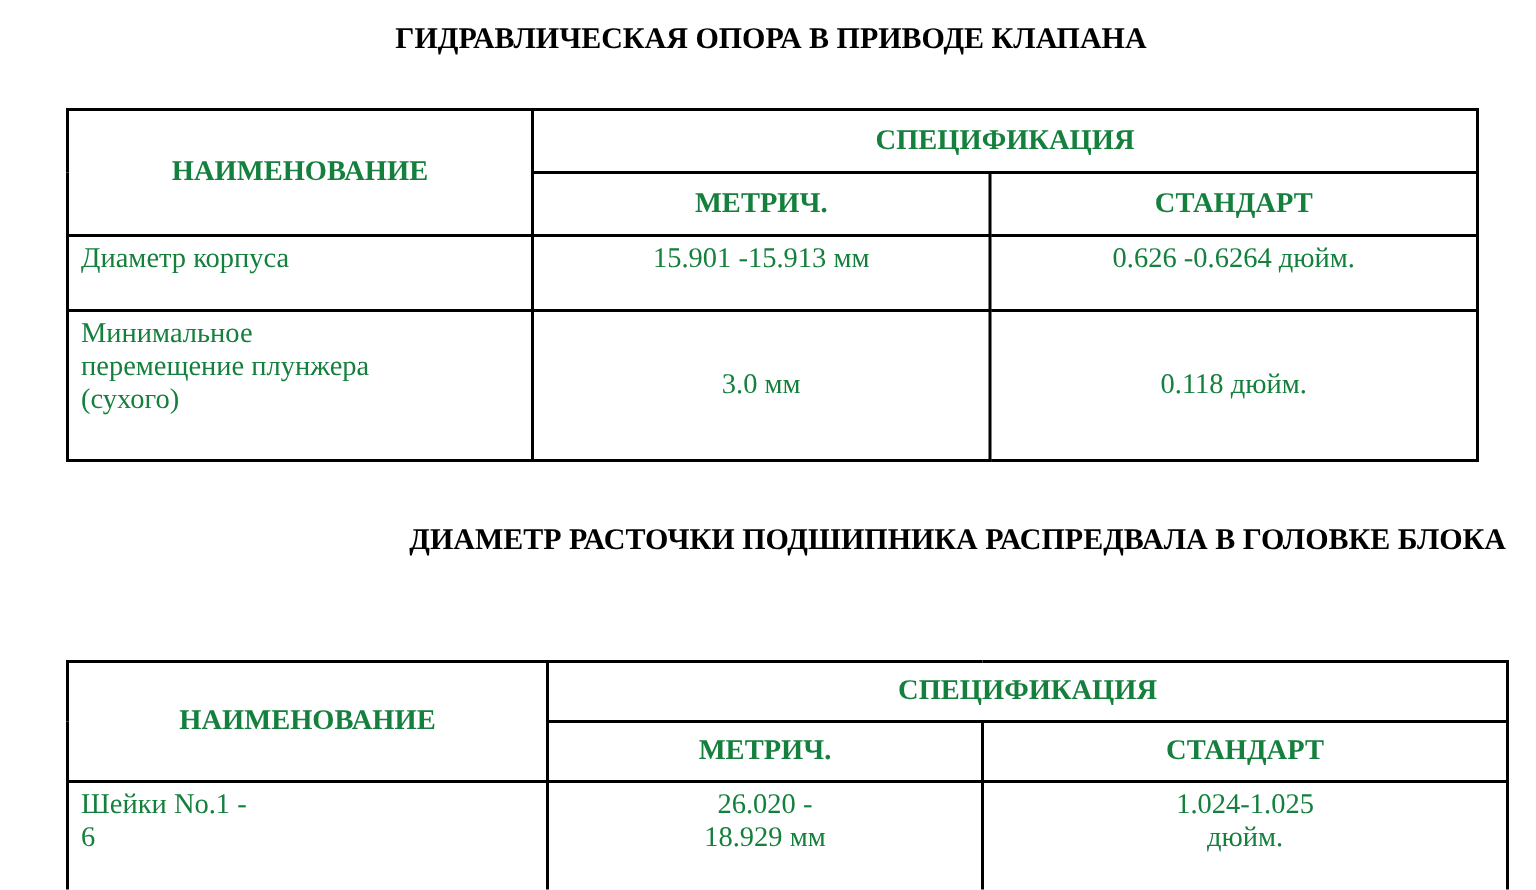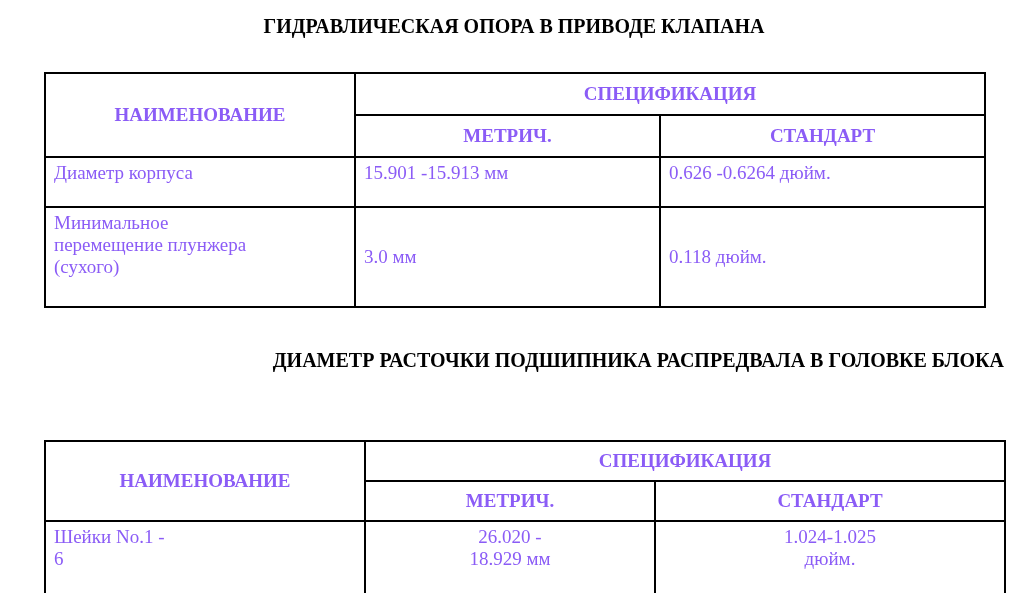--- a/index.html
+++ b/index.html
@@ -49,33 +49,33 @@
     border-collapse: collapse;
     table-layout: fixed;
     background: #fff;
   }
   table.spec td, table.spec th {
     border: 2px solid #000;
     padding: 4px 8px;
     font-size: 19px;
     font-family: "Liberation Serif", serif;
     vertical-align: top;
-    color: #8b5cf6;
+    color: #15803d;
   }
   .hdr {
     font-weight: bold;
     text-align: center;
     vertical-align: middle !important;
   }
   .cell-name {
     text-align: left;
     vertical-align: top;
   }
   .cell-val {
-    text-align: left;
+    text-align: center;
   }
   .cell-val-center {
     text-align: center;
   }
   #table1 {
     left: 44px;
     top: 72px;
     width: 940px;
   }
   #table1 col.c1 { width: 310px; }

